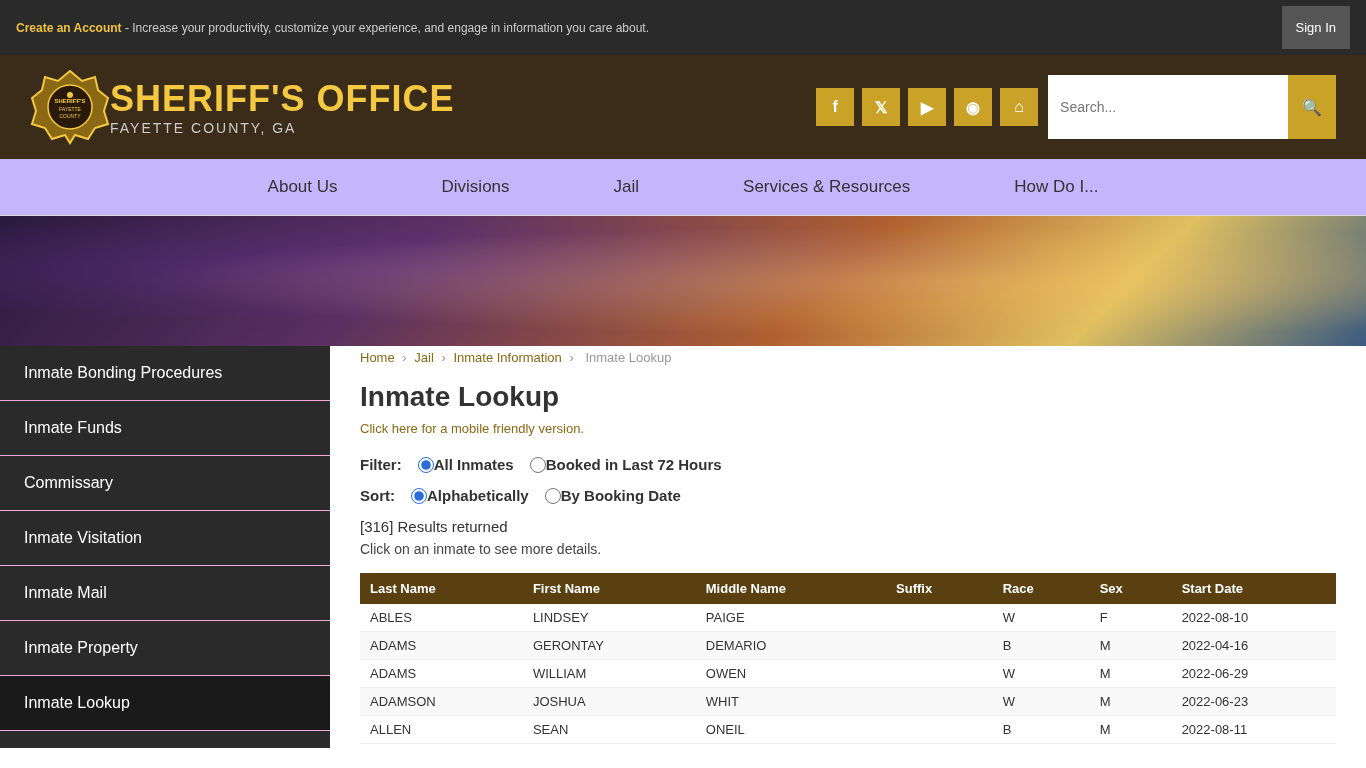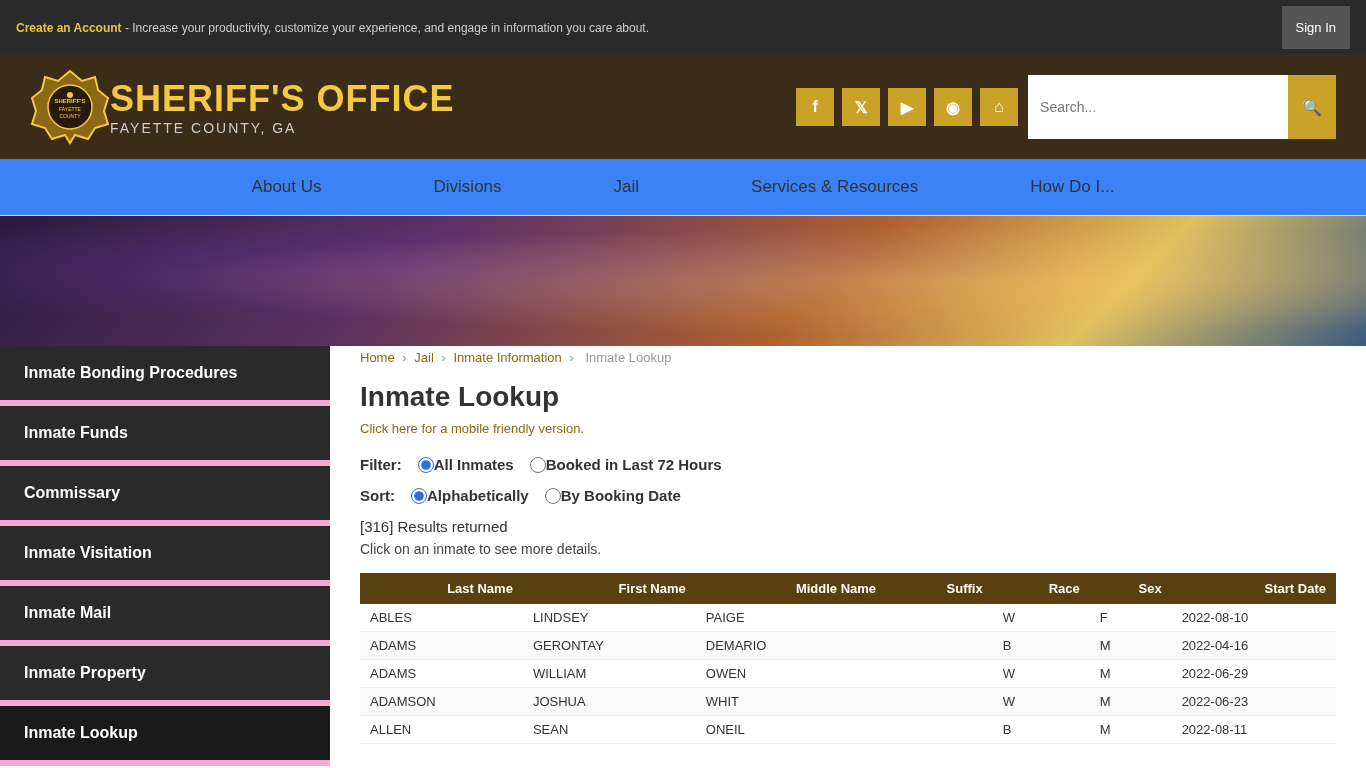--- a/index.html
+++ b/index.html
@@ -72,42 +72,42 @@
       align-items: center;
       justify-content: center;
       color: #fff;
       font-size: 16px;
       font-weight: bold;
     }
     .search-bar {
       display: flex;
     }
     .search-bar input {
-      width: 260px;
+      width: 240px;
       padding: 24px 12px;
       border: none;
       font-size: 14px;
       outline: none;
     }
     .search-bar button {
       background: #c9a227;
       border: none;
       padding: 8px 14px;
       cursor: pointer;
       color: #fff;
       font-size: 16px;
     }
 
     
     .nav {
-      background: #3b82f6;
+      background: #c4b5fd;
       border-bottom: 1px solid #ddd;
       display: flex;
       justify-content: center;
-      gap: 16px;
+      gap: 8px;
     }
     .nav-item {
       padding: 18px 48px;
       font-size: 17px;
       font-weight: 500;
       color: #333;
       cursor: pointer;
       white-space: nowrap;
       text-decoration: none;
       display: block;
@@ -138,22 +138,22 @@
     
     .sidebar {
       width: 330px;
       min-width: 330px;
       background: #2a2a2a;
       color: #fff;
     }
     .sidebar-item {
       padding: 18px 24px;
       font-size: 16px;
-      font-weight: 700;
-      border-bottom: 6px solid #f9a8d4;
+      font-weight: 400;
+      border-bottom: 1px solid #f9a8d4;
       cursor: pointer;
       color: #fff;
     }
     .sidebar-item.active { background: #1a1a1a; }
 
     
     .content {
       flex: 1;
       background: #fff;
       padding: 4px 30px;
@@ -221,21 +221,21 @@
     
     .inmate-table {
       width: 100%;
       border-collapse: collapse;
       font-size: 13px;
     }
     .inmate-table th {
       background: #5a4010;
       color: #fff;
       padding: 8px 10px;
-      text-align: right;
+      text-align: left;
       font-weight: bold;
     }
     .inmate-table td {
       padding: 6px 10px;
       border-bottom: 1px solid #eee;
     }
     .inmate-table tr:nth-child(even) td { background: #f9f9f9; }
   </style>
 </head>
 <body>

